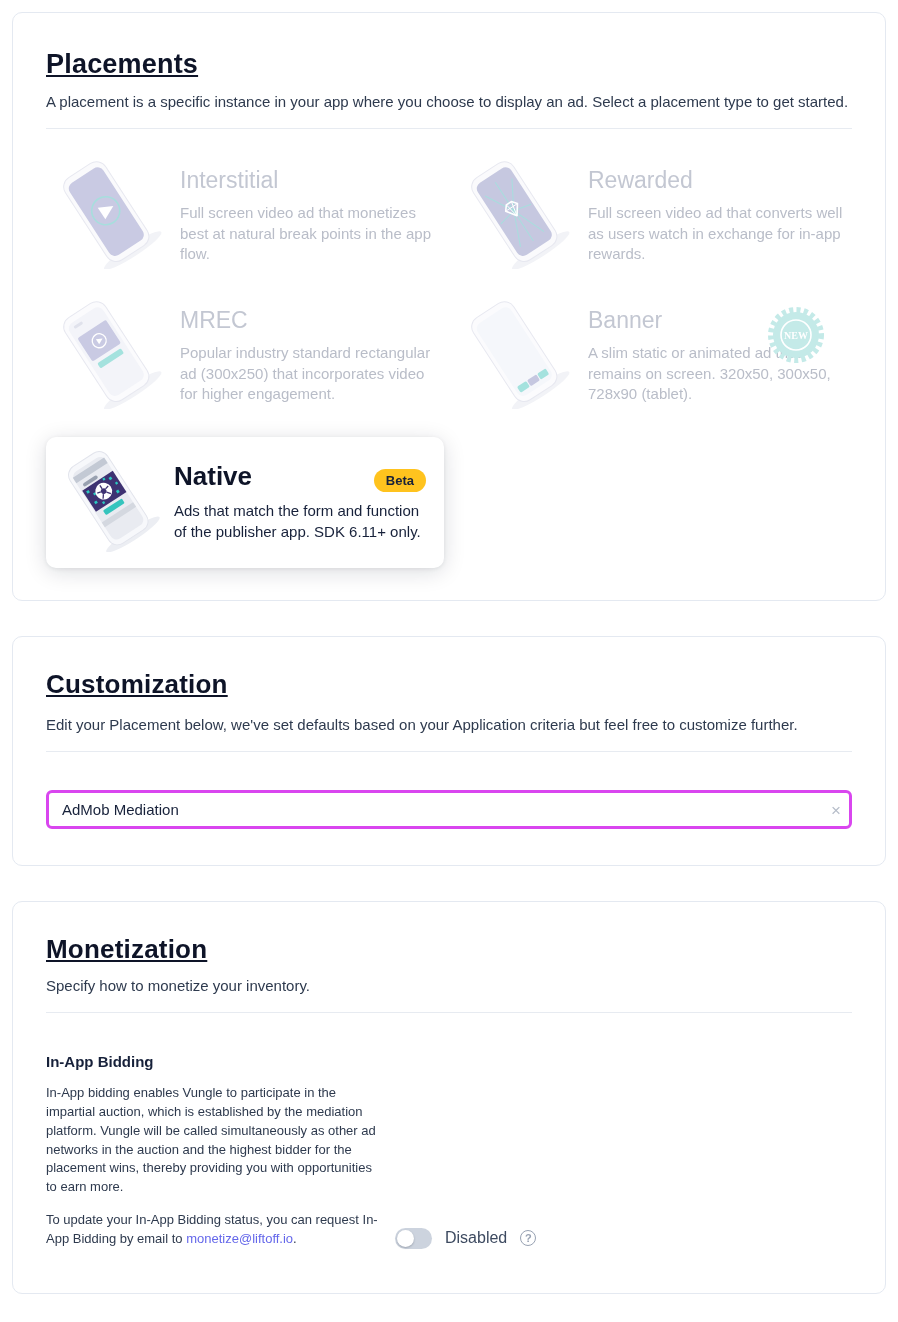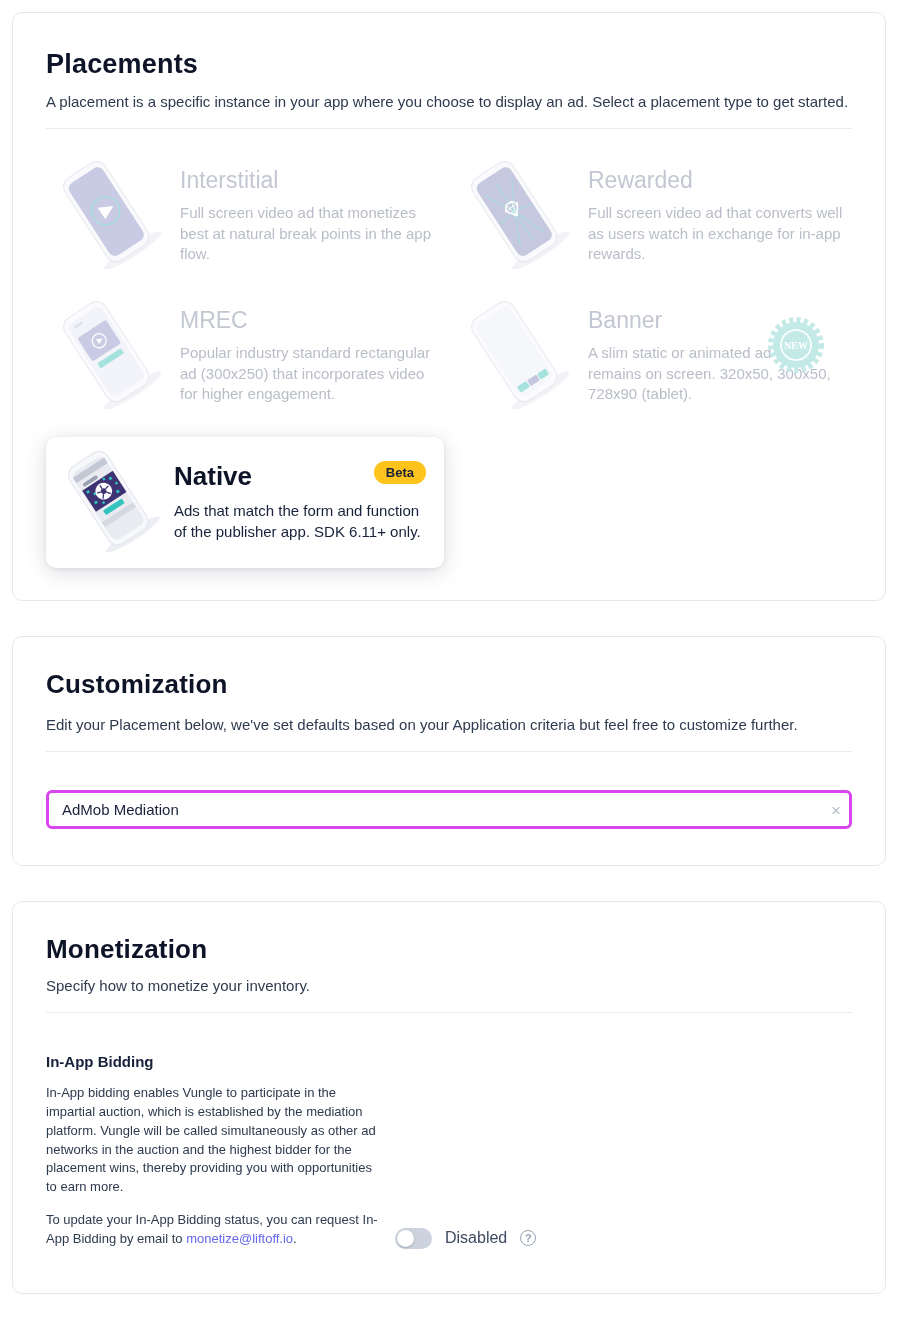--- a/index.html
+++ b/index.html
@@ -6,54 +6,54 @@
   html,body { background:#fff; font-family:"Liberation Sans", sans-serif; color:#101828; }
   .page { width:898px; margin:0 auto; padding:12px 12px 30px; }
 
   .card {
     background:#fff;
     border:1px solid #e4e9f1;
     border-radius:10px;
     margin-bottom:35px;
   }
   .card-head { padding:36px 33px 0; }
-  .card-title { font-size:27px; font-weight:700; color:#0e1428; letter-spacing:.2px; }
+  .card-title { font-size:27px; font-weight:700; color:#0e1428; letter-spacing:.2px;text-decoration:underline; }
   .card-subtitle { font-size:15px; color:#2e3a4e; margin-top:13px; }
   .divider { border:none; border-top:1px solid #e7ebf1; margin:18px 33px 0; }
 
   
   .options-grid {
     display:grid;
     grid-template-columns:1fr 1fr;
     column-gap:10px;
     row-gap:24px;
     padding:28px 33px 32px;
   }
   .option { display:flex; gap:14px; align-items:flex-start; cursor:pointer; position:relative; }
   .option .illu { width:120px; flex-shrink:0; }
   .option .opt-text { padding-top:10px; }
   .opt-title { font-size:23px; font-weight:400; color:#c3c7d2; margin-bottom:9px; }
   .opt-desc  { font-size:15px; line-height:1.38; color:#b9bdc8; max-width:258px; }
 
   .new-badge {
-    position:absolute; right:28px; top:20px; width:56px; height:56px;
+    position:absolute; right:28px; top:10px; width:56px; height:56px;
   }
 
   
   .native-card {
     grid-column:1;
     background:#fff;
     border-radius:10px;
     box-shadow:0 4px 22px rgba(16,24,40,.14), 0 1px 4px rgba(16,24,40,.08);
     padding:10px 18px 12px 6px;
     display:flex; gap:10px; align-items:center;
     cursor:pointer;
   }
   .native-card .illu { width:112px; flex-shrink:0; }
-  .native-title-row { display:flex; align-items:flex-start; justify-content:space-between; margin-bottom:8px; }
+  .native-title-row { display:flex; align-items:flex-end; justify-content:space-between; margin-bottom:8px; }
   .native-title { font-size:26px; font-weight:700; color:#0e1428; }
   .beta-badge {
     background:#ffc31e; color:#17213a; font-size:13px; font-weight:700;
     border-radius:13px; padding:5px 12px; line-height:1;
   }
   .native-desc { font-size:15px; line-height:1.4; color:#17213a; max-width:265px; }
 
   
   .form-row { display:flex; padding:38px 33px 36px; align-items:flex-start; }
   .form-left { width:349px; flex-shrink:0; padding-top:2px; }

